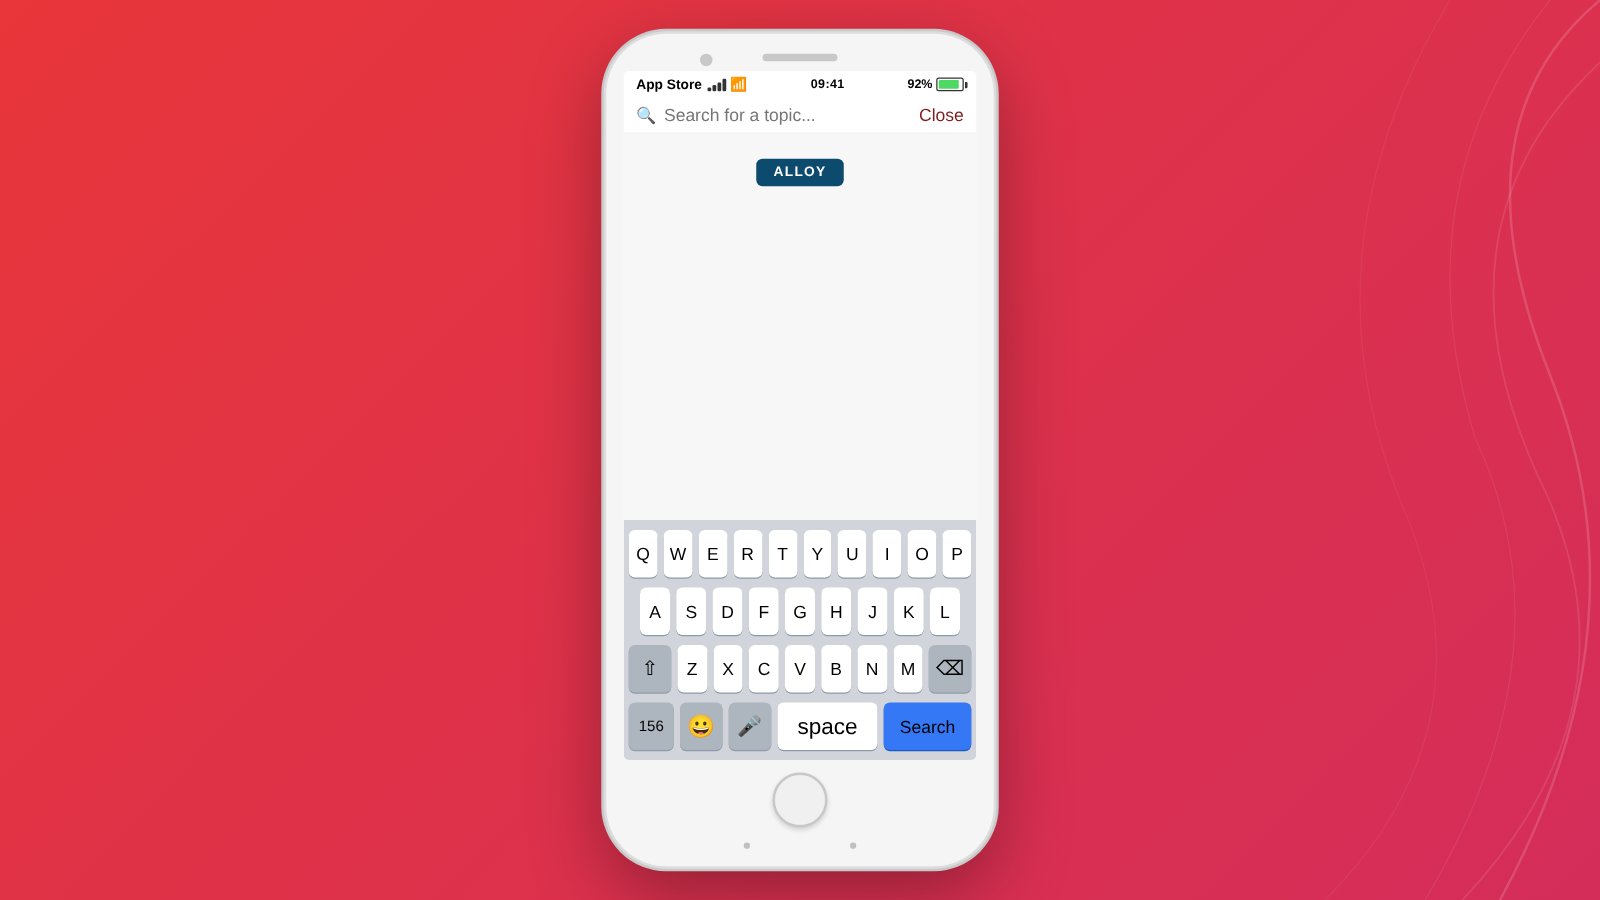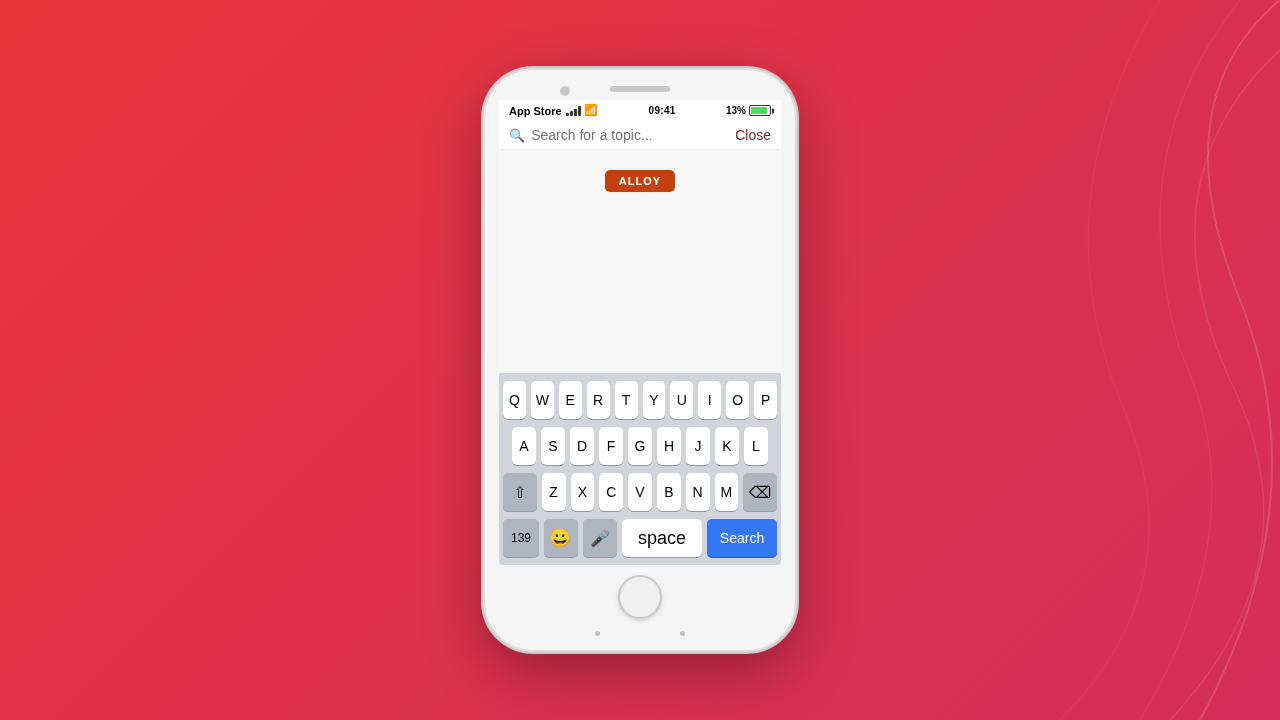--- a/index.html
+++ b/index.html
@@ -12,21 +12,21 @@
       display: flex;
       align-items: center;
       justify-content: center;
       font-family: -apple-system, BlinkMacSystemFont, 'Helvetica Neue', sans-serif;
       position: relative;
     }
 
     
     .phone-shell {
       width: 310px;
-      height: 580px;
+      height: 666px;
       background: #f5f5f5;
       border-radius: 48px;
       box-shadow:
         0 0 0 2px #ddd,
         0 0 0 4px #c8c8c8,
         0 20px 60px rgba(0,0,0,0.35);
       position: relative;
       display: flex;
       flex-direction: column;
       align-items: center;
@@ -189,21 +189,21 @@
       flex: 1;
       background: #f7f7f7;
       display: flex;
       flex-direction: column;
       align-items: center;
       padding-top: 20px;
       gap: 10px;
     }
 
     .tag-chip {
-      background: #c2410c;
+      background: #0c4a6e;
       color: #fff;
       font-size: 11px;
       font-weight: 700;
       letter-spacing: 1px;
       padding: 5px 14px;
       border-radius: 5px;
       cursor: pointer;
     }
 
     
@@ -293,21 +293,21 @@
       border-radius: 5px;
       display: flex;
       align-items: center;
       justify-content: center;
       cursor: pointer;
       box-shadow: 0 1px 0 #8e9aaa;
     }
 
     .key-search {
       background: #3478f6;
-      color: #ffffff;
+      color: #000000;
       font-size: 14px;
       font-weight: 500;
       width: 70px;
       height: 38px;
       border-radius: 5px;
       display: flex;
       align-items: center;
       justify-content: center;
       cursor: pointer;
       box-shadow: 0 1px 0 #1a5abf;
@@ -370,21 +370,21 @@
         <div class="signal-bars">
           <span></span>
             <span></span>
             <span></span>
             <span></span>
         </div>
         <span class="wifi-icon">📶</span>
       </div>
       <div class="status-center">09:41</div>
       <div class="status-right">
-        <span>13%</span>
+        <span>92%</span>
         <div class="battery-icon">
           <div class="battery-fill"></div>
         </div>
       </div>
     </div>
 
     <div class="search-bar">
       <span class="search-icon">🔍</span>
       <input class="search-input" type="text" placeholder="Search for a topic..." style="">
       <span class="close-btn">Close</span>
@@ -427,21 +427,21 @@
         <div class="key">X</div>
         <div class="key">C</div>
         <div class="key">V</div>
         <div class="key">B</div>
         <div class="key">N</div>
         <div class="key">M</div>
         <div class="key-special key-delete">⌫</div>
       </div>
 
       <div class="bottom-row">
-        <div class="key-special key-123">139</div>
+        <div class="key-special key-123">156</div>
         <div class="key-special key-emoji">😀</div>
         <div class="key-special key-mic">🎤</div>
         <div class="key-space">space</div>
         <div class="key-search">Search</div>
       </div>
     </div>
 
   </div>
 
   <div class="home-button"></div>

